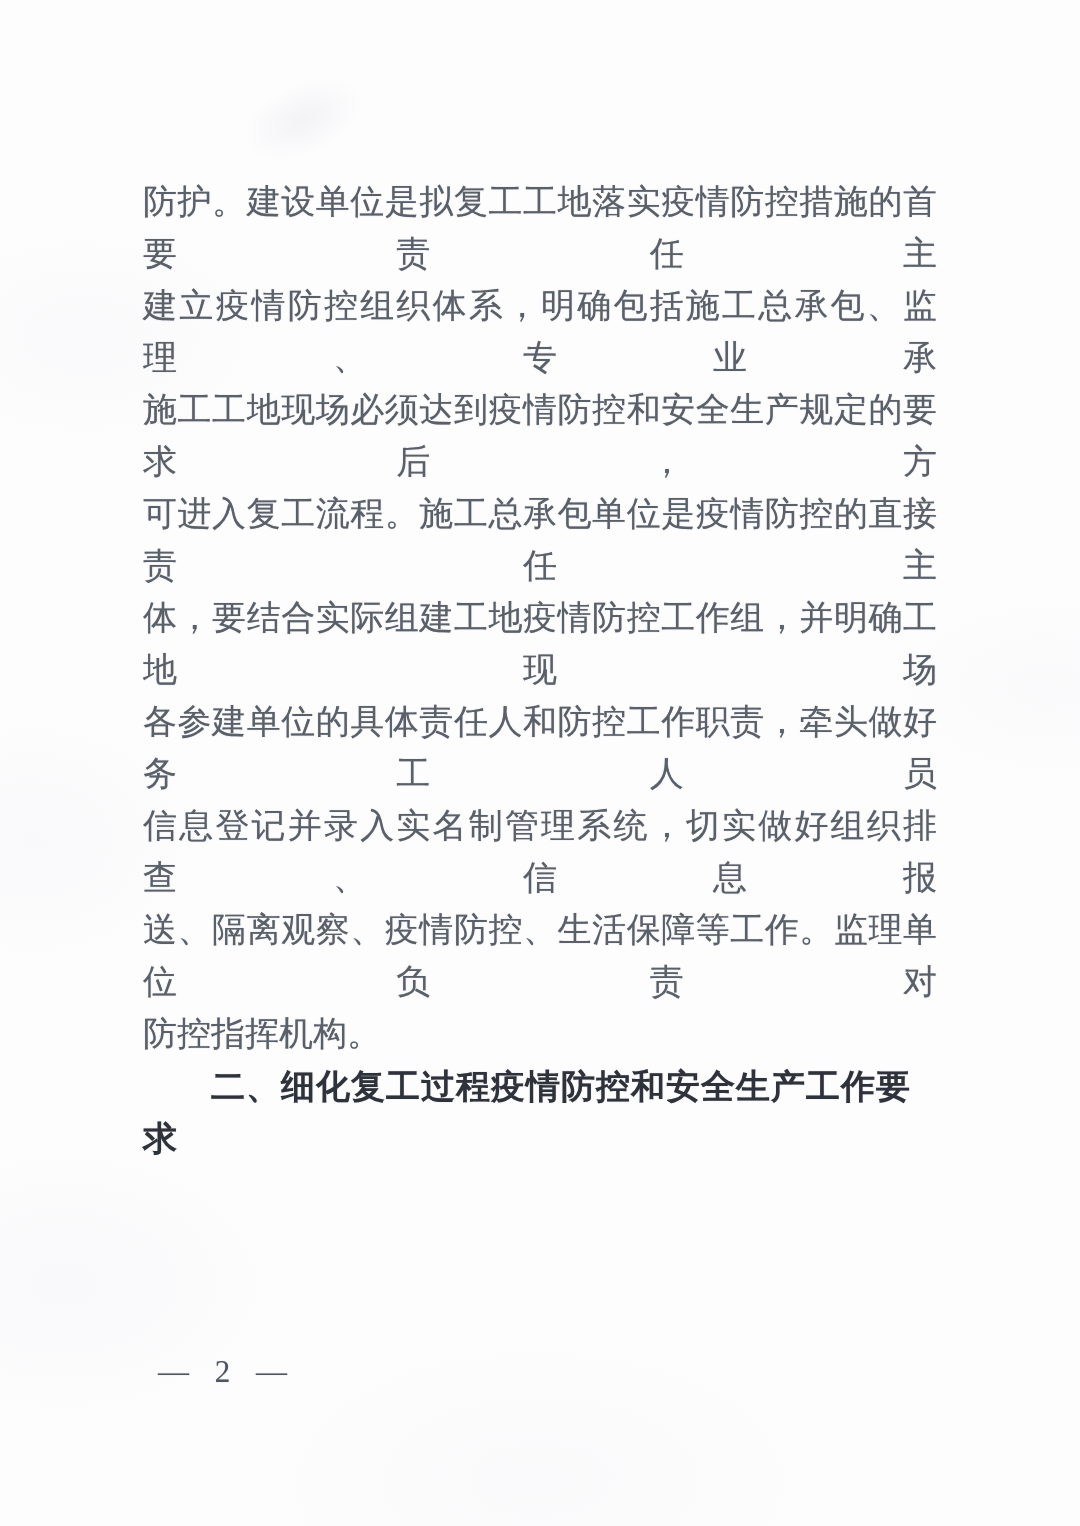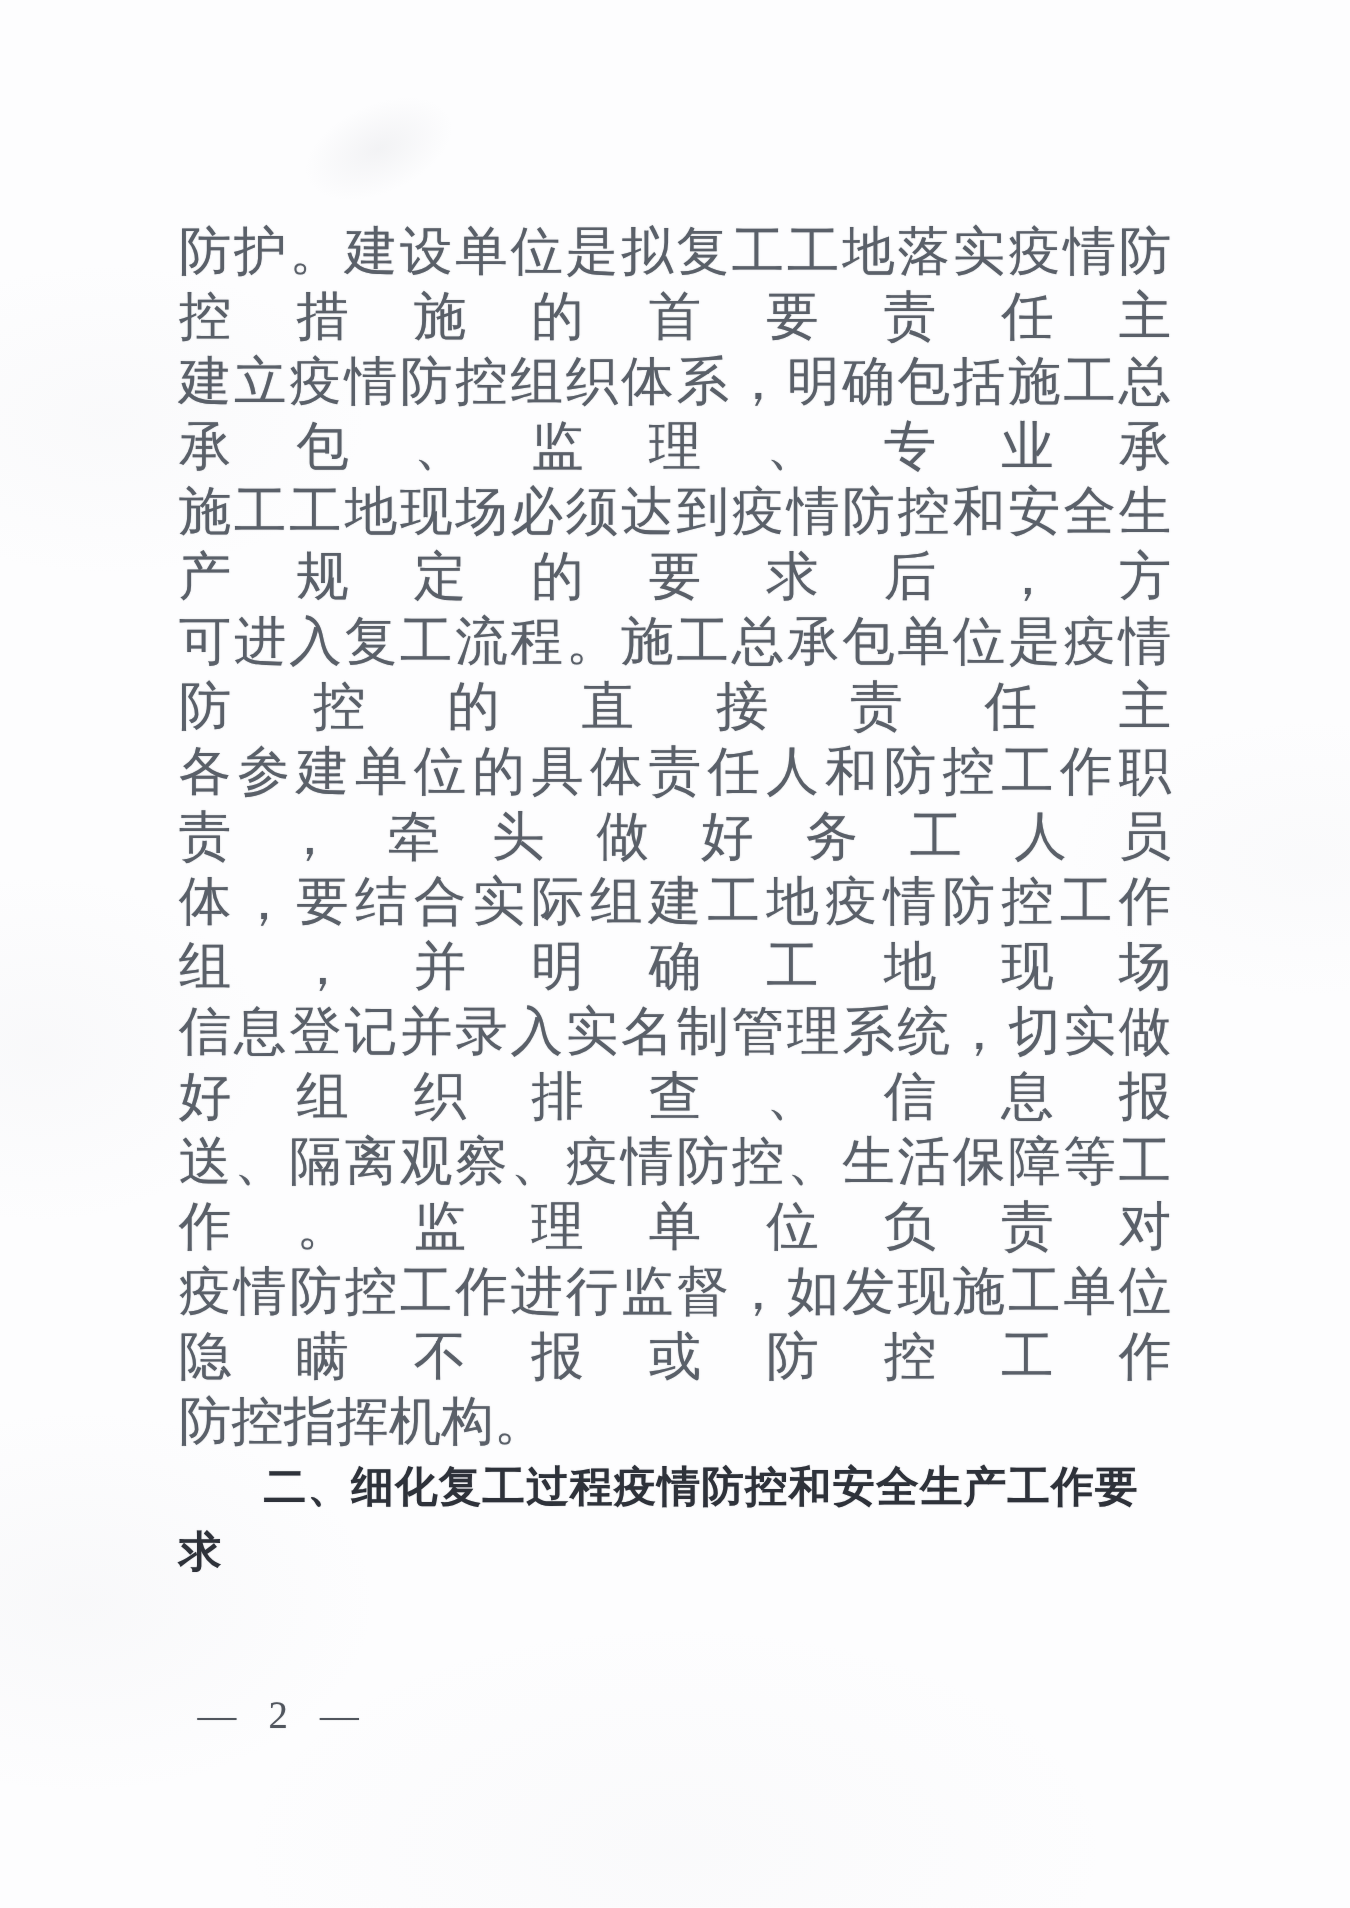--- a/index.html
+++ b/index.html
@@ -36,21 +36,21 @@
     background: radial-gradient(ellipse at center, rgba(165,168,178,0.12), transparent 68%);
     pointer-events: none;
   }
   .content {
     position: absolute;
     left: 143px;
     top: 176px;
     width: 794px;
   }
   .line {
-    font-size: 42px;
+    font-size: 34px;
     line-height: 52px;
     color: #5a6069;
     text-align: justify;
     text-align-last: justify;
     text-justify: inter-character;
     text-shadow: 0 0 1px rgba(92,98,108,0.55);
     white-space: normal;
     font-family: Liberation Serif, serif;
   }
   .line.short {
@@ -86,25 +86,24 @@
 <div class="scan-noise"></div>
 <div class="smudge"></div>
 
 <div class="content">
 
   <div>
     <div class="line">防护。建设单位是拟复工工地落实疫情防控措施的首要责任主</div>
     <div class="line">建立疫情防控组织体系，明确包括施工总承包、监理、专业承</div>
     <div class="line">施工工地现场必须达到疫情防控和安全生产规定的要求后，方</div>
     <div class="line">可进入复工流程。施工总承包单位是疫情防控的直接责任主</div>
+    <div class="line">体，要结合实际组建工地疫情防控工作组，并明确工地现场</div>
     <div class="line">各参建单位的具体责任人和防控工作职责，牵头做好务工人员</div>
-    <div class="line">体，要结合实际组建工地疫情防控工作组，并明确工地现场</div>
     <div class="line">信息登记并录入实名制管理系统，切实做好组织排查、信息报</div>
     <div class="line">送、隔离观察、疫情防控、生活保障等工作。监理单位负责对</div>
-    <div class="line">疫情防控工作进行监督，如发现施工单位隐瞒不报或防控工作</div>
     <div class="line short">防控指挥机构。</div>
   </div>
 
   <div class="heading">二、细化复工过程疫情防控和安全生产工作要求</div>
 
 </div>
 
 <div class="page-number">— 2 —</div>
 
 </body></html>

